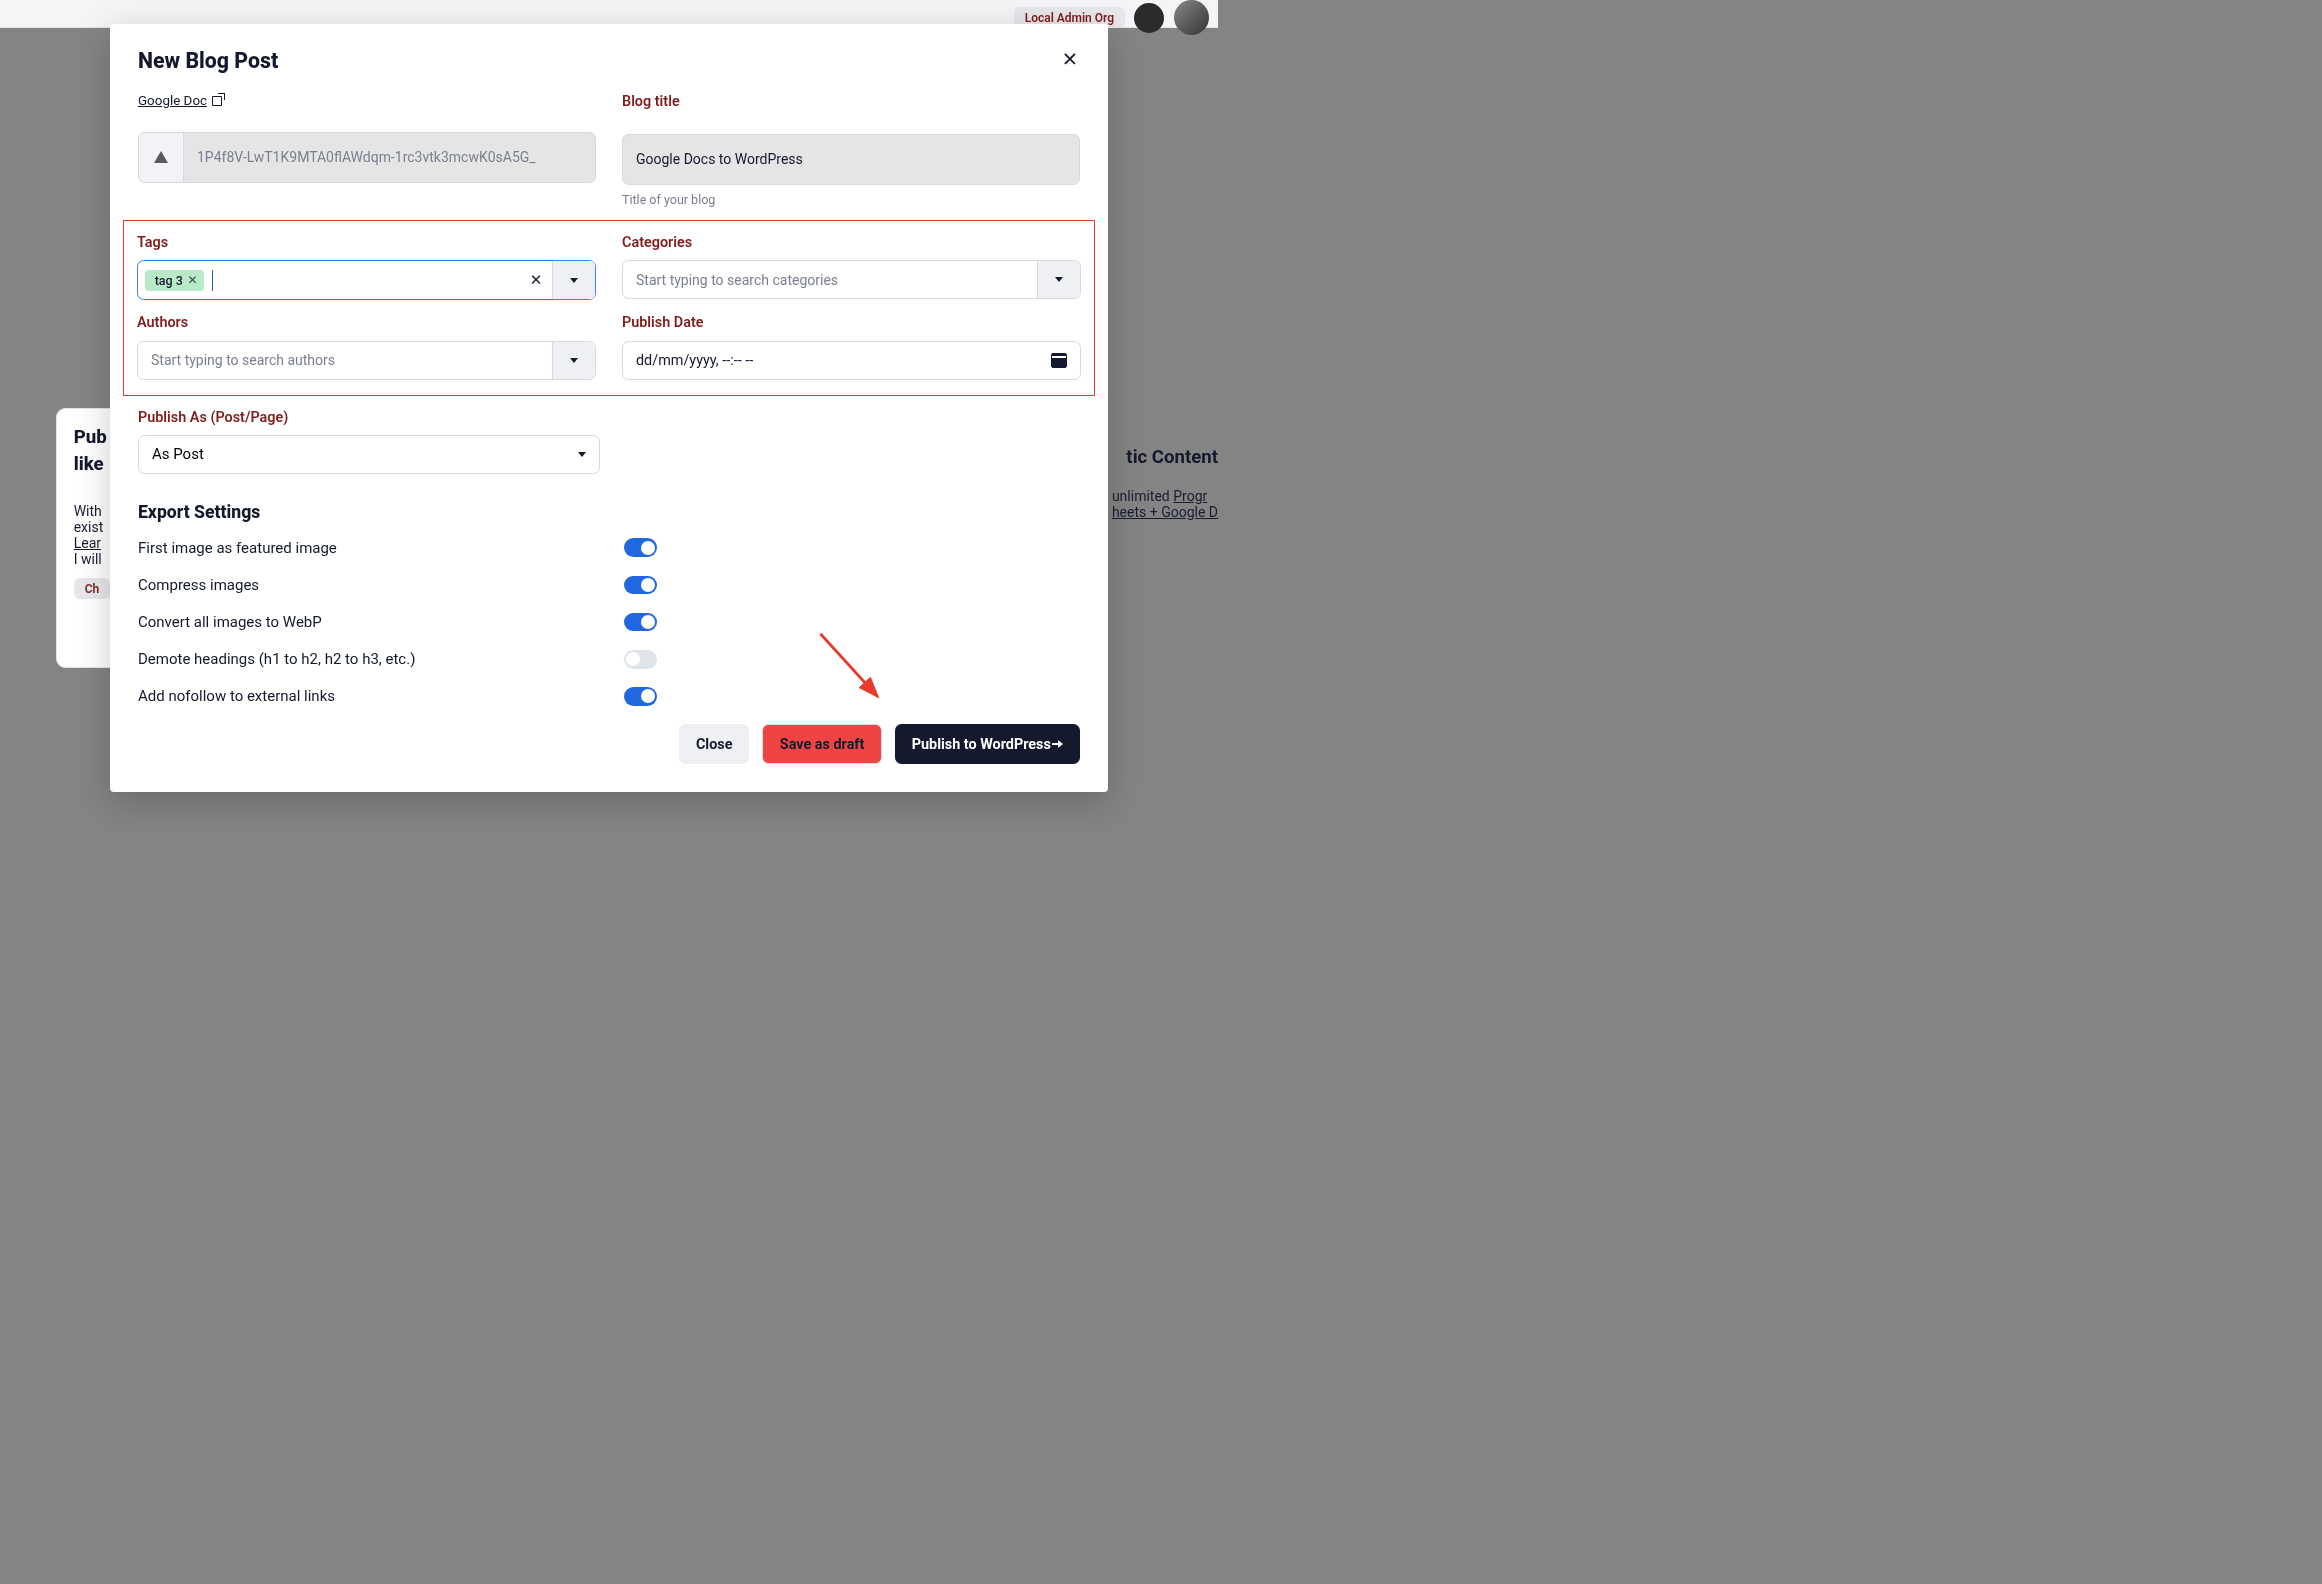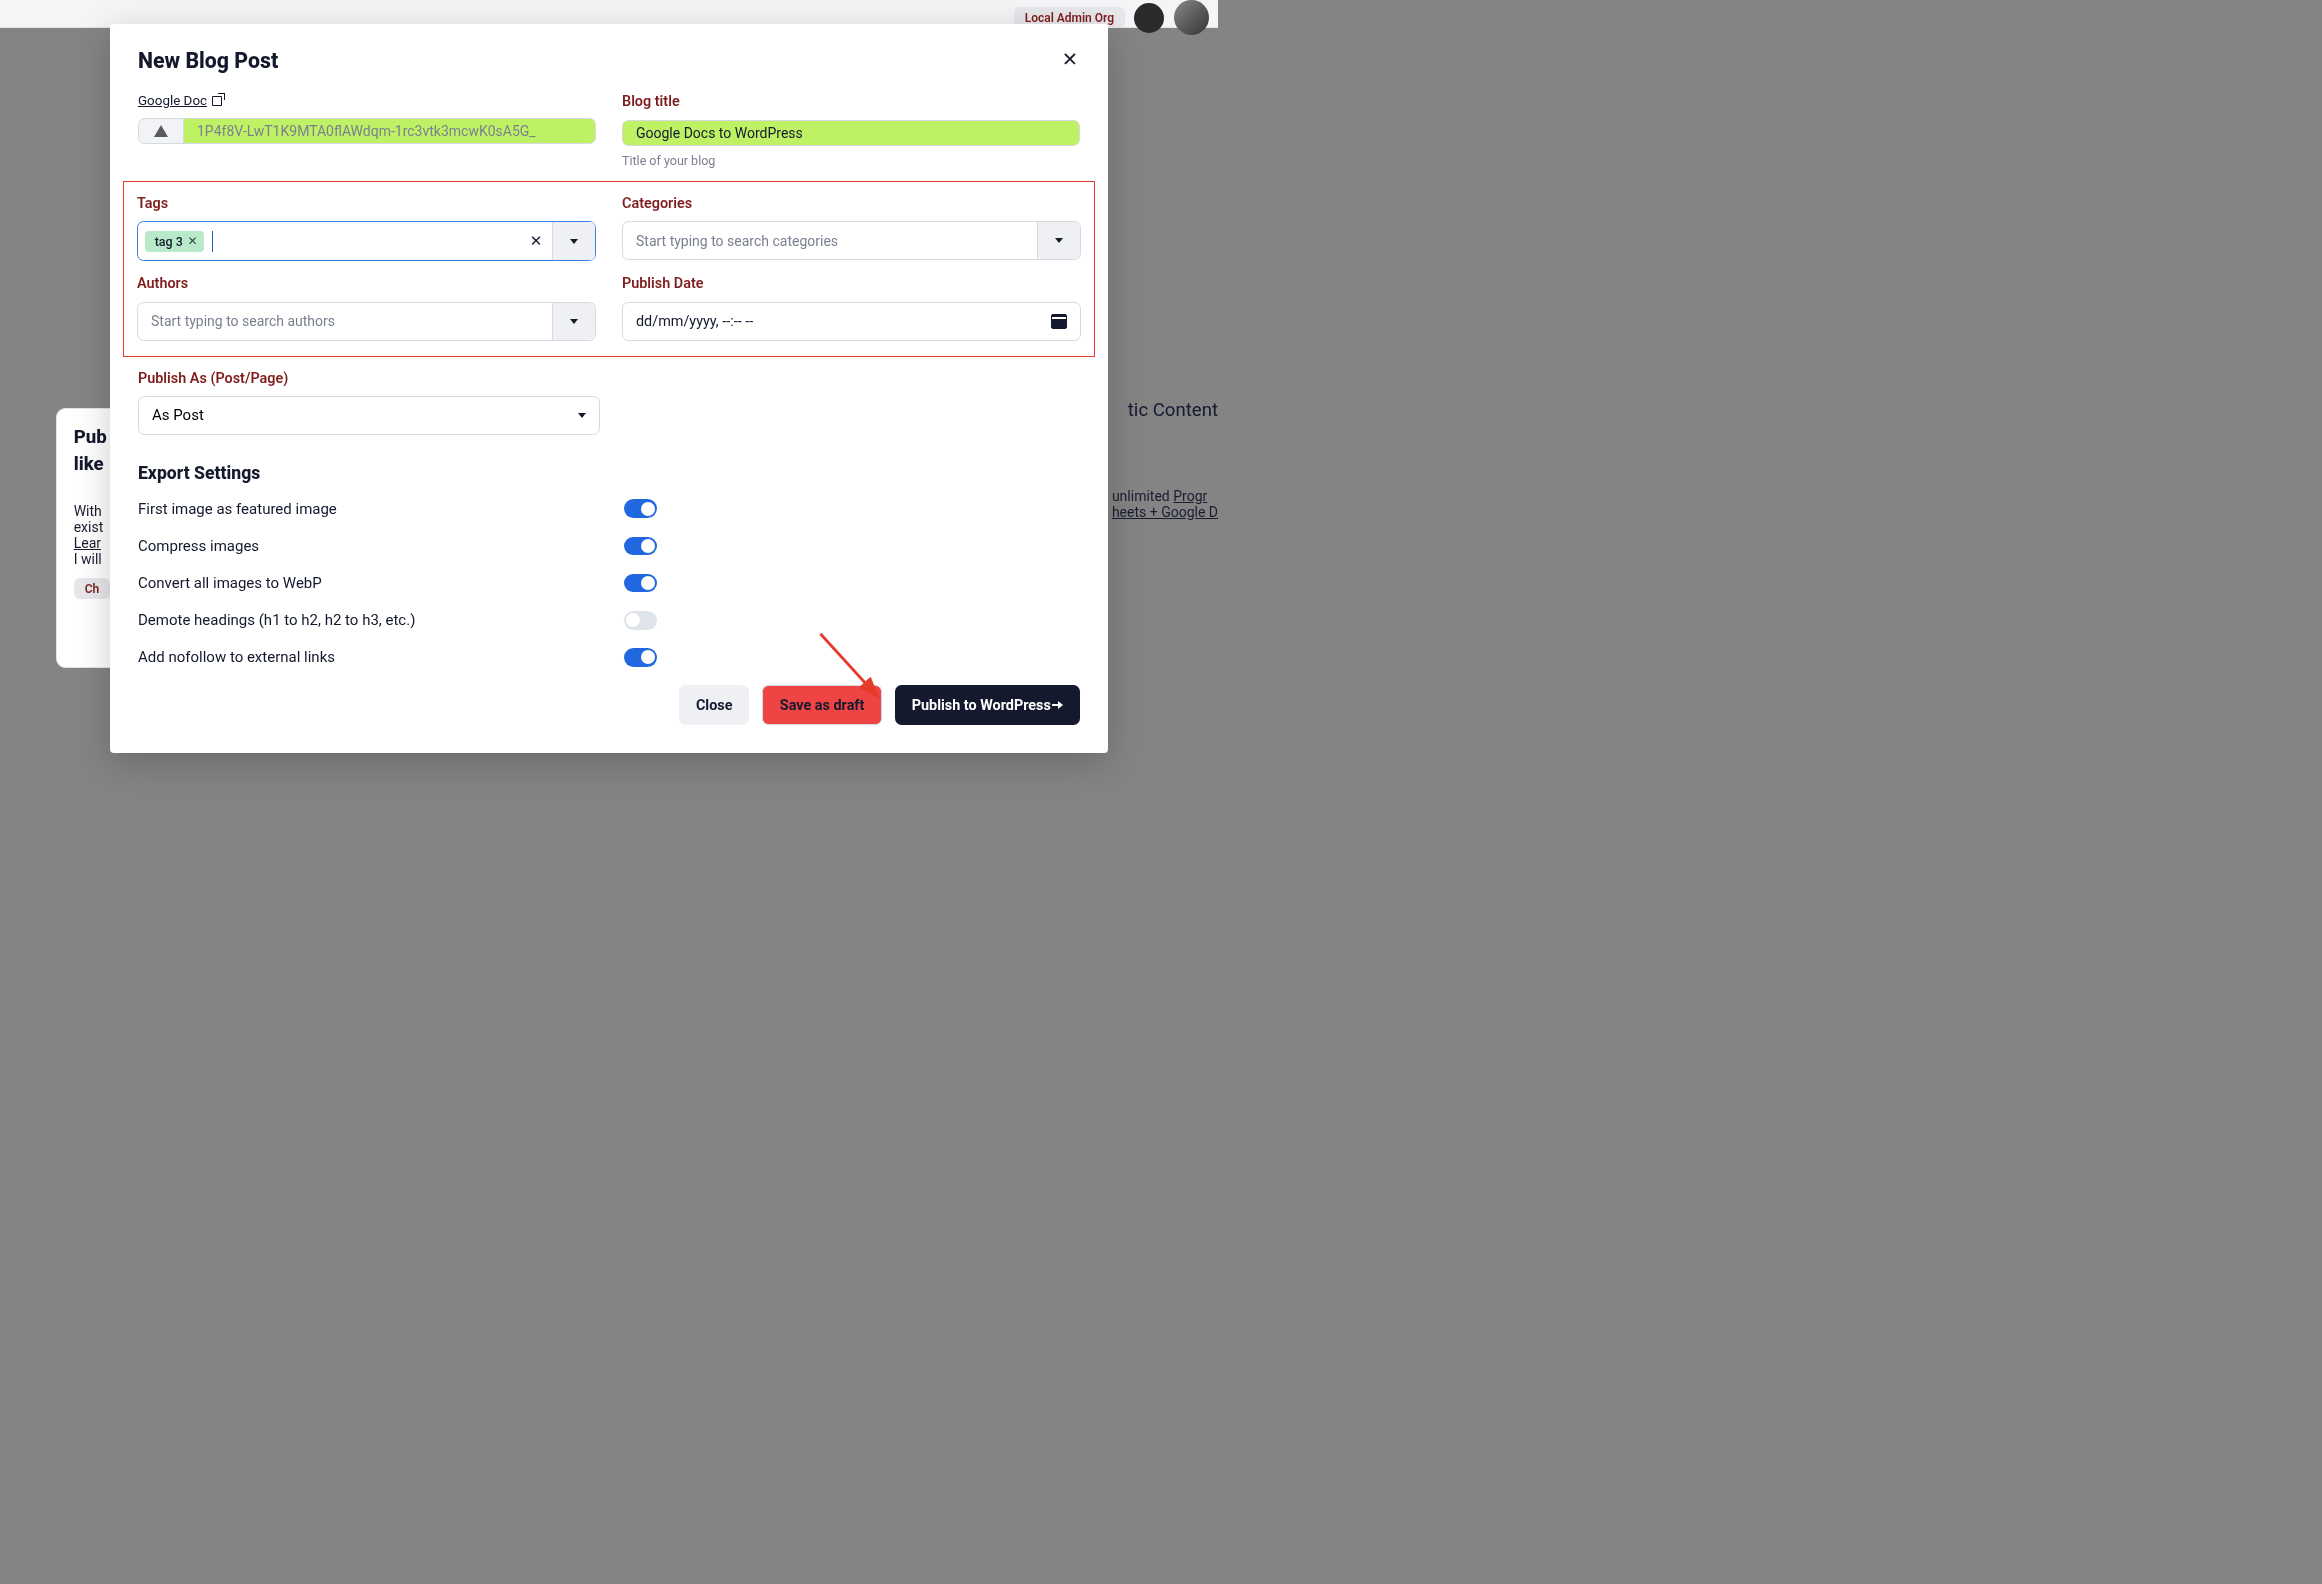--- a/index.html
+++ b/index.html
@@ -61,23 +61,23 @@
     }
     .bg-panel-left h3 {
       font-size: 18.6px;
       font-weight: 800;
       margin-bottom: 5.6px;
       color: #14192e;
     }
     .bg-right-text {
       position: absolute;
       right: 0;
-      top: 399px;
+      top: 446px;
       font-size: 18.6px;
-      font-weight: 400;
+      font-weight: 700;
       color: #14192e;
     }
     .bg-right-lines {
       position: absolute;
       right: 0;
       top: 488px;
       font-size: 14px;
       color: #1a1d2e;
       text-align: left;
     }
@@ -150,22 +150,23 @@
       top: -3.7px; right: -3.7px;
       width: 5.6px; height: 5.6px;
       border-top: 1.3px solid #14192e;
       border-right: 1.3px solid #14192e;
     }
     .input-group {
       display: flex;
       border: 0.9px solid #d6d9e0;
       border-radius: 6.5px;
       overflow: hidden;
-      height: 26px;
-      background: #bef264;
+      height: 51px;
+      background: #e5e5e5;
+      margin-top: 14px;
     }
     .input-prefix {
       width: 45px;
       background: #f1f3f6;
       border-right: 0.9px solid #d6d9e0;
       display: flex;
       align-items: center;
       justify-content: center;
     }
     .drive-icon {

